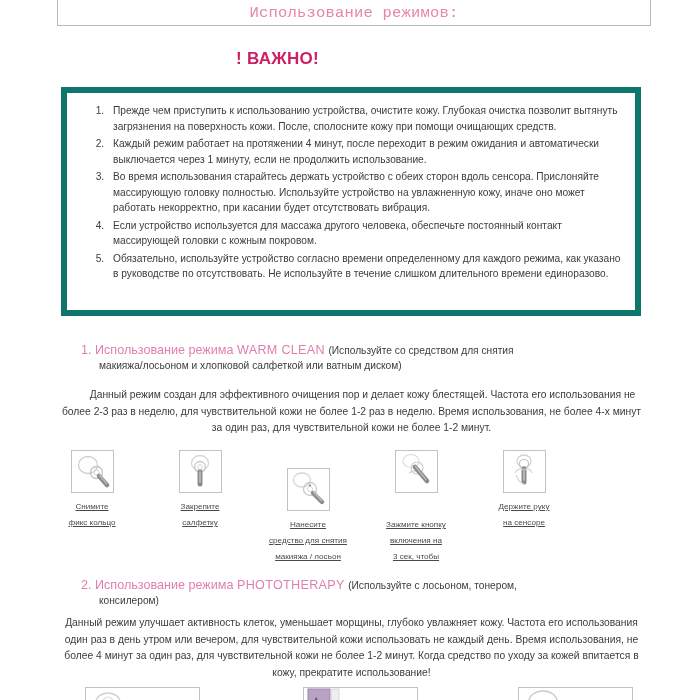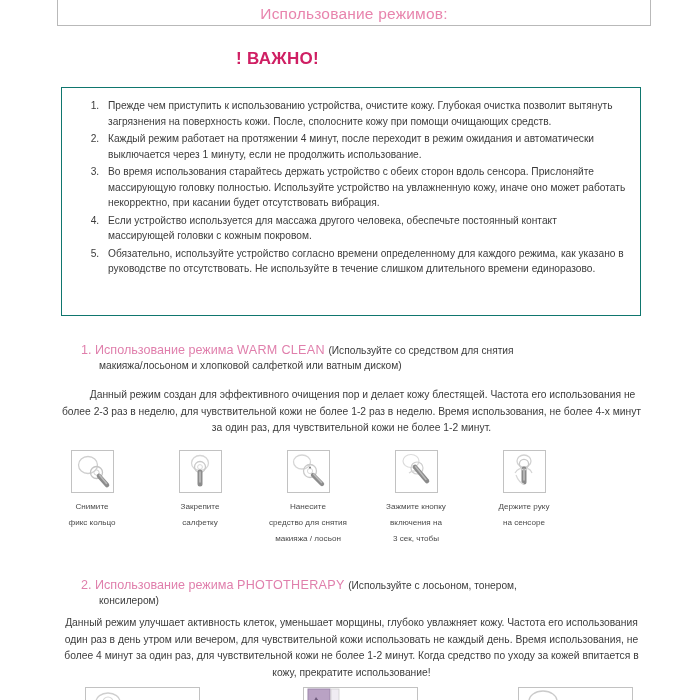--- a/index.html
+++ b/index.html
@@ -29,20 +29,21 @@
     align-items: flex-end;
     justify-content: center;
     padding-bottom: 1px;
   }
   .title-text {
     font-size: 15.5px;
     color: #e884ad;
     letter-spacing: 0.2px;
     line-height: 1;
     padding-bottom: 3px;
+    font-family: Liberation Mono, monospace;
   }
 
   
   .important {
     position: absolute;
     left: 0;
     top: 49px;
     width: 555px;
     text-align: center;
     font-size: 17px;
@@ -51,21 +52,21 @@
     letter-spacing: 0.3px;
   }
 
   
   .notes-box {
     position: absolute;
     left: 61px;
     top: 87px;
     width: 580px;
     height: 229px;
-    border: 1px solid #0f766e;
+    border: 6px solid #0f766e;
     box-sizing: border-box;
   }
   ol.notes {
     margin: 0;
     padding: 10px 14px 0 40px;
     list-style-position: outside;
   }
   ol.notes > li {
     font-size: 10.2px;
     line-height: 1.52;
@@ -130,20 +131,21 @@
     background: #ffffff;
     display: block;
   }
   .step-caption {
     margin-top: 6px;
     font-size: 8.1px;
     line-height: 1.95;
     color: #4a4a4a;
     text-align: center;
     white-space: pre-line;
+    text-decoration: underline;
   }
 
   svg { display: block; }
 </style>
 </head>
 <body>
 
 <div class="title-box">
   <div class="title-text">Использование режимов:</div>
 </div>
@@ -211,21 +213,21 @@
         <circle cx="22" cy="16.5" r="0.9" fill="#6e6e6e"></circle>
         <path d="M25 24 L34 33" stroke="#8c8c8c" stroke-width="4.4" stroke-linecap="round"></path>
         <path d="M25.5 23 L33.5 31.5" stroke="#bcbcbc" stroke-width="1.5" stroke-linecap="round"></path>
       </svg>
     </div>
     <div class="step-caption">Нанесите
 средство для снятия
 макияжа / лосьон</div>
   </div>
 
-  <div class="step" style="width:108px;">
+  <div class="step" style="width:108px;gap:18px;">
     <div class="step-thumb" style="width:43px;height:43px;">
       <svg width="41" height="41" viewBox="0 0 41 41">
         <ellipse cx="15" cy="10" rx="8" ry="6.5" fill="none" stroke="#dcdcdc" stroke-width="1.2"></ellipse>
         <circle cx="21" cy="17" r="6" fill="none" stroke="#cfcfcf" stroke-width="1.2"></circle>
         <path d="M13 22 C18 18, 26 20, 30 27" fill="none" stroke="#d5d5d5" stroke-width="1.2"></path>
         <path d="M19 16 L31 30" stroke="#8a8a8a" stroke-width="4.6" stroke-linecap="round"></path>
         <path d="M19.5 15.5 L30 28.5" stroke="#bababa" stroke-width="1.5" stroke-linecap="round"></path>
       </svg>
     </div>
     <div class="step-caption">Зажмите кнопку

